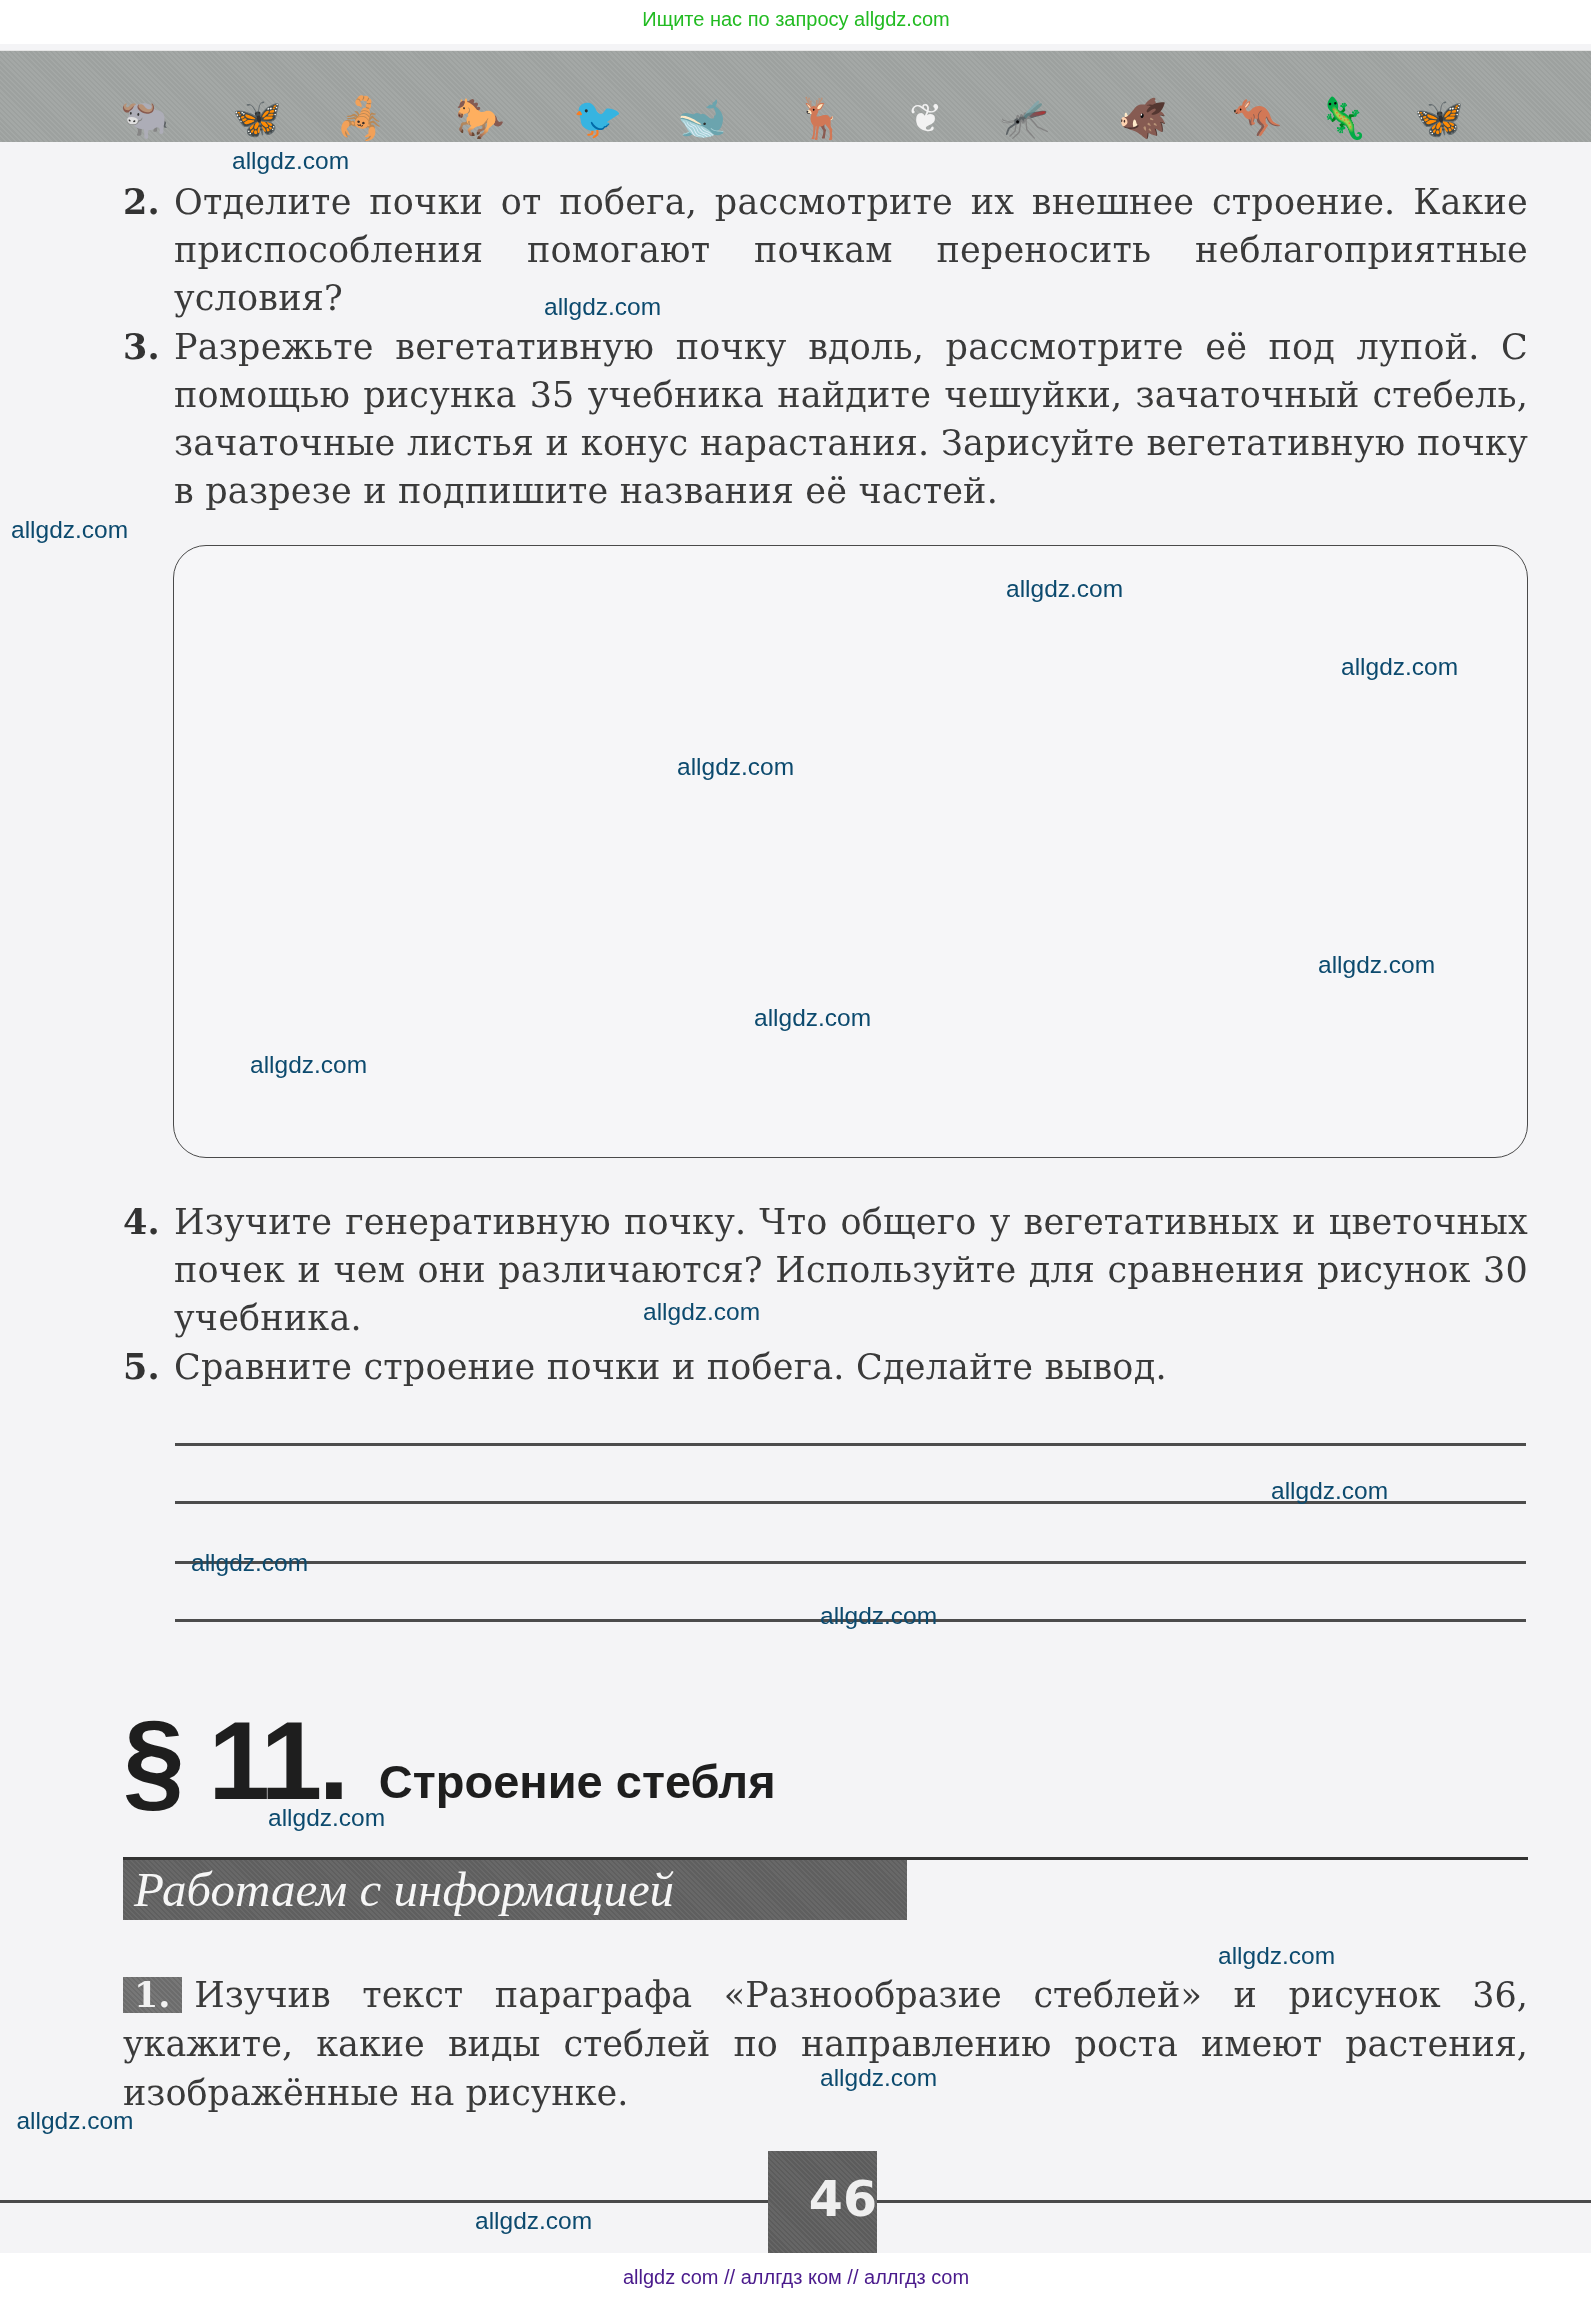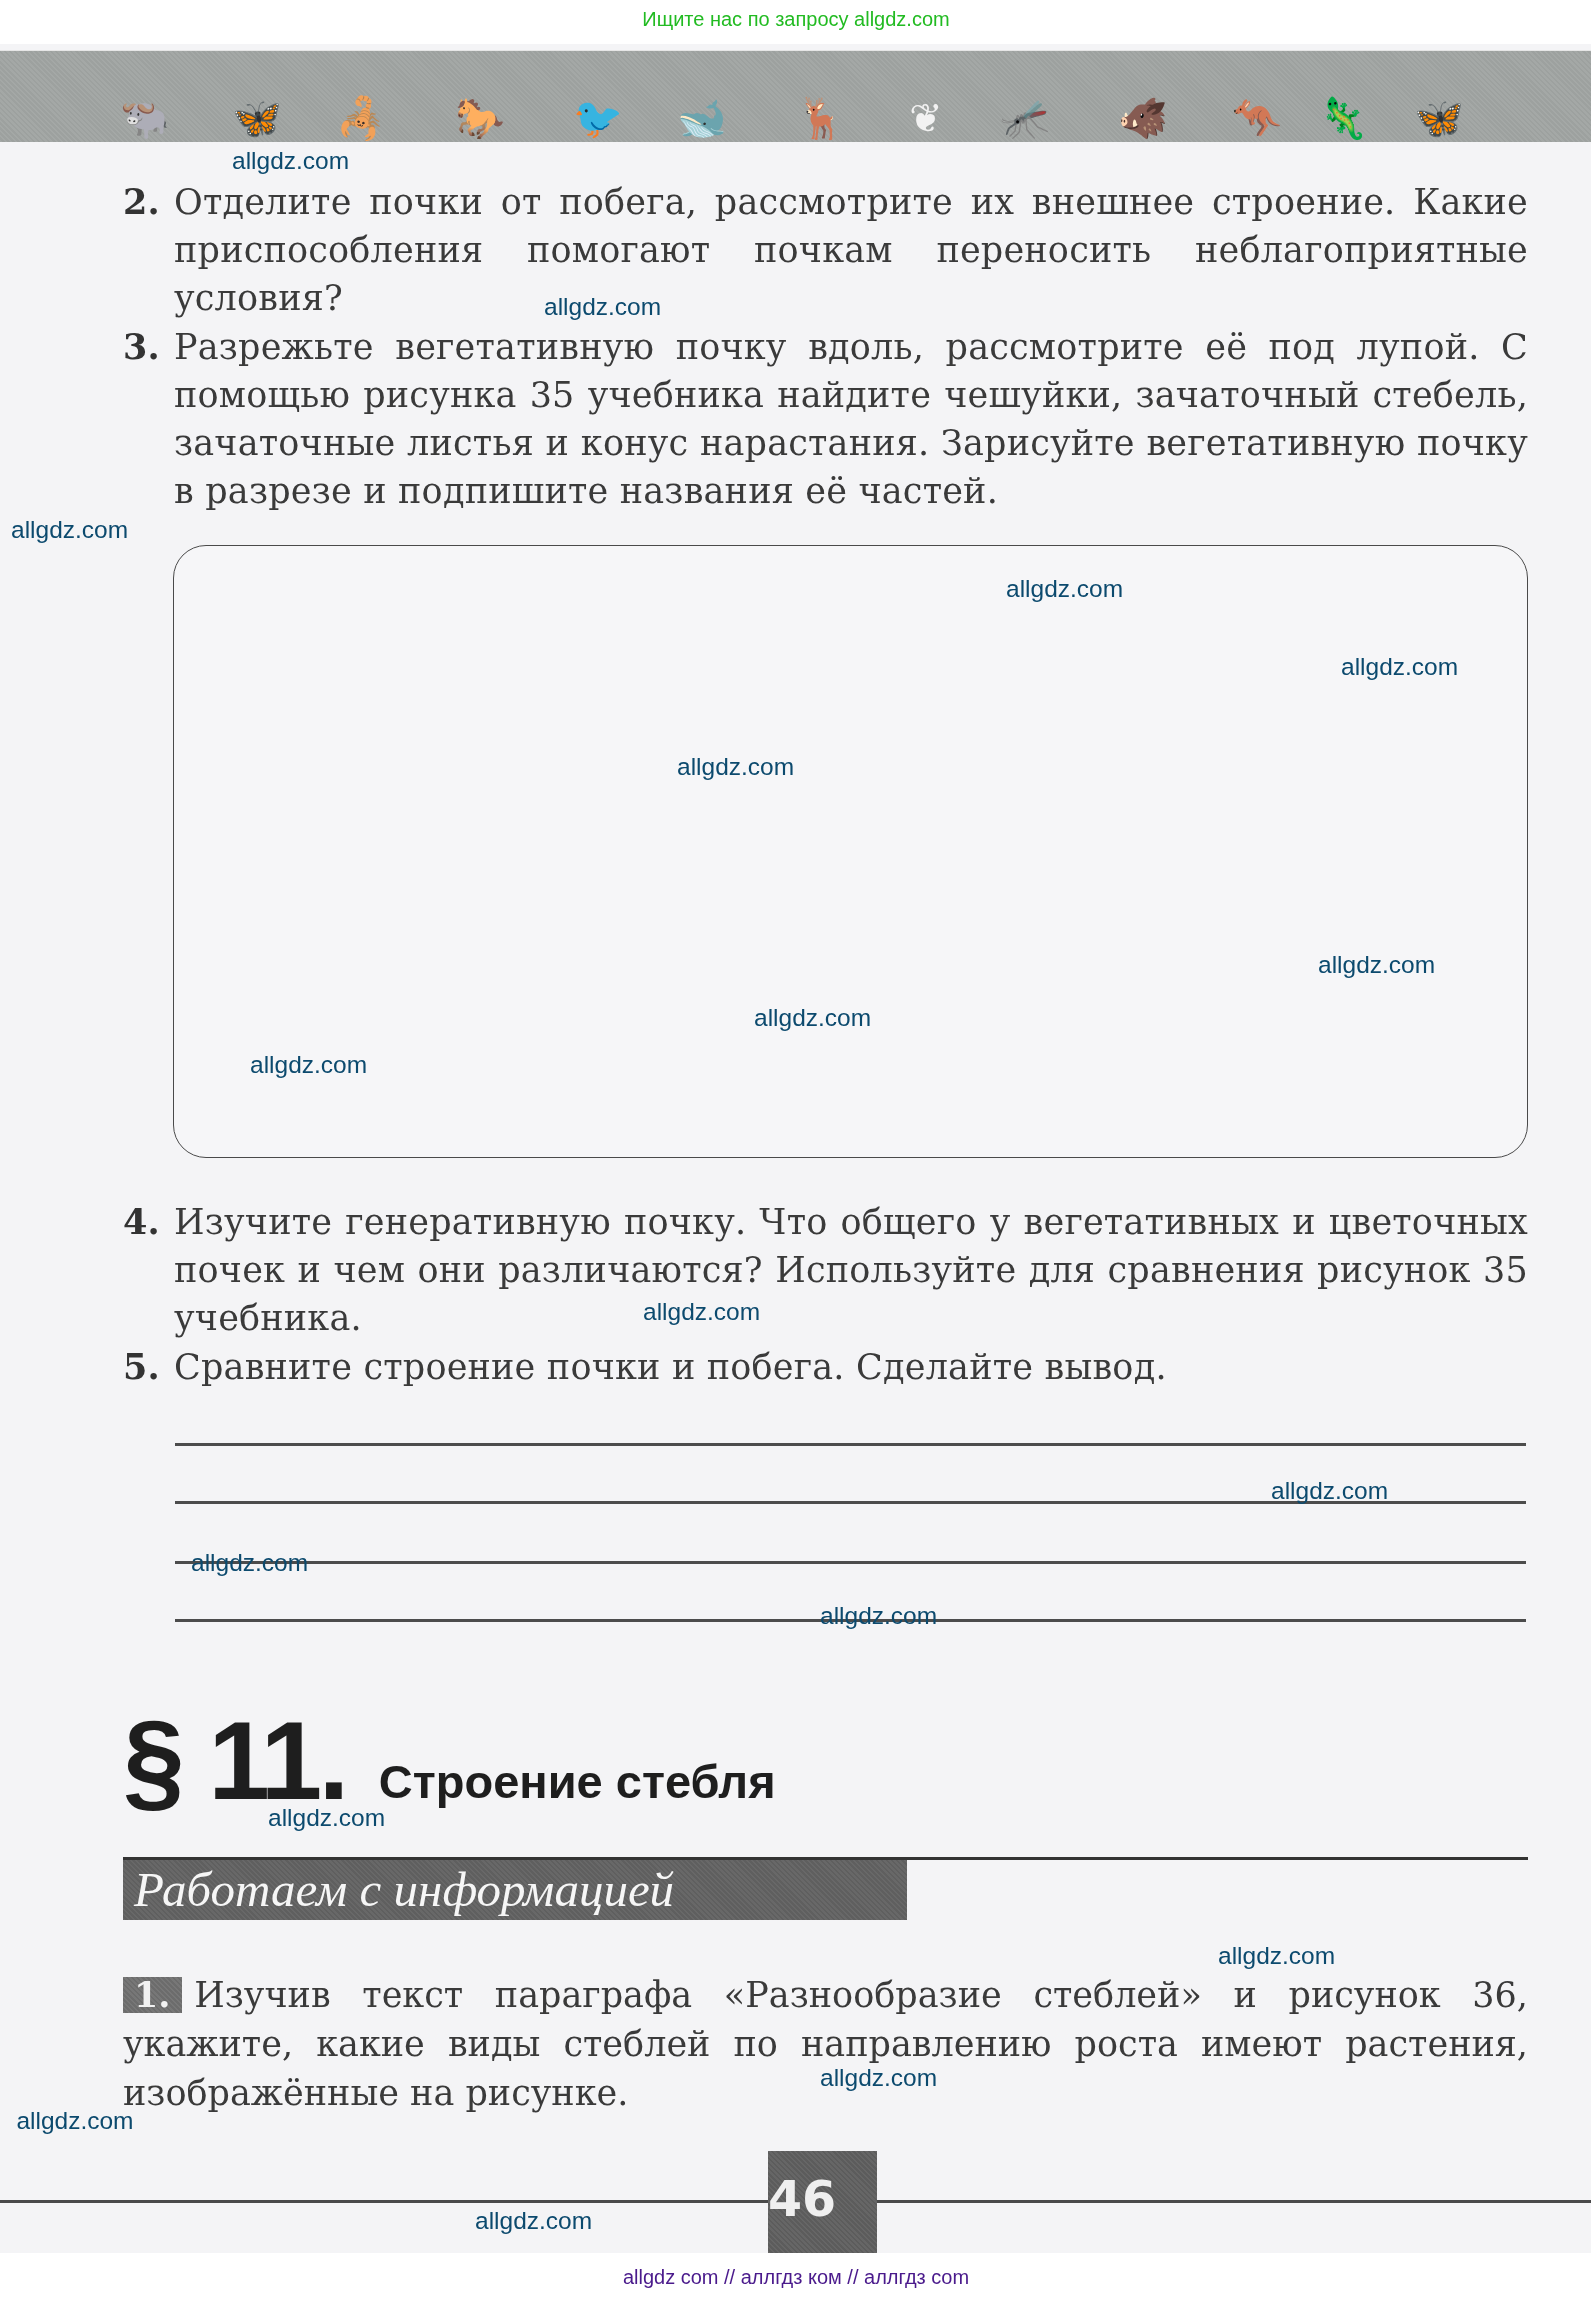--- a/index.html
+++ b/index.html
@@ -66,21 +66,21 @@
   .task1-badge {
     display: inline-block; background: repeating-linear-gradient(45deg, #777 0 1.8px, #6c6c6c 1.8px 3.6px);
     color: #f2f2f2; font-weight: bold; padding: 0 11px; line-height: 36px; margin-right: 12.7px;
   }
   .footer-line {
     position: absolute; left: 0; top: 2200px; width: 1592px; height: 2.7px; background: #4a4a4a;
   }
   .page-number {
     position: absolute; left: 768px; top: 2151px; width: 109px; height: 102px;
     background: repeating-linear-gradient(45deg, #666 0 1.8px, #5c5c5c 1.8px 3.6px);
-    color: #efefef; text-align: left; line-height: 98px;
+    color: #efefef; text-align: right; line-height: 98px;
     font-family: "DejaVu Sans", sans-serif; font-weight: bold; font-size: 49px;
   }
   .bottom-banner {
     position: absolute; left: 0; top: 2255px; width: 1592px; height: 44px; background: #ffffff;
     text-align: center; line-height: 44px;
     font-family: "Liberation Sans", sans-serif; font-size: 20px;
   }
   .watermark {
     position: absolute; font-family: "Liberation Sans", sans-serif; font-size: 24.5px;
     color: #0c4a6e; white-space: nowrap;
@@ -120,21 +120,21 @@
 
 <div class="task" style="top:323px">
   <span class="num">3.</span>
   <span class="body">Разрежьте вегетативную почку вдоль, рассмотрите её под лупой. С помощью рисунка 35 учебника найдите чешуйки, зачаточный стебель, зачаточные листья и конус нарастания. Зарисуйте вегетативную почку в разрезе и подпишите названия её частей.</span>
 </div>
 
 <div class="drawing-box"></div>
 
 <div class="task" style="top:1198px">
   <span class="num">4.</span>
-  <span class="body">Изучите генеративную почку. Что общего у вегетативных и цветочных почек и чем они различаются? Используйте для сравнения рисунок 35 учебника.</span>
+  <span class="body">Изучите генеративную почку. Что общего у вегетативных и цветочных почек и чем они различаются? Используйте для сравнения рисунок 30 учебника.</span>
 </div>
 
 <div class="task" style="top:1343px">
   <span class="num">5.</span>
   <span class="body">Сравните строение почки и побега. Сделайте вывод.</span>
 </div>
 
 <div class="answer-line" style="top:1443px"></div>
 <div class="answer-line" style="top:1501px"></div>
 <div class="answer-line" style="top:1561px"></div>

